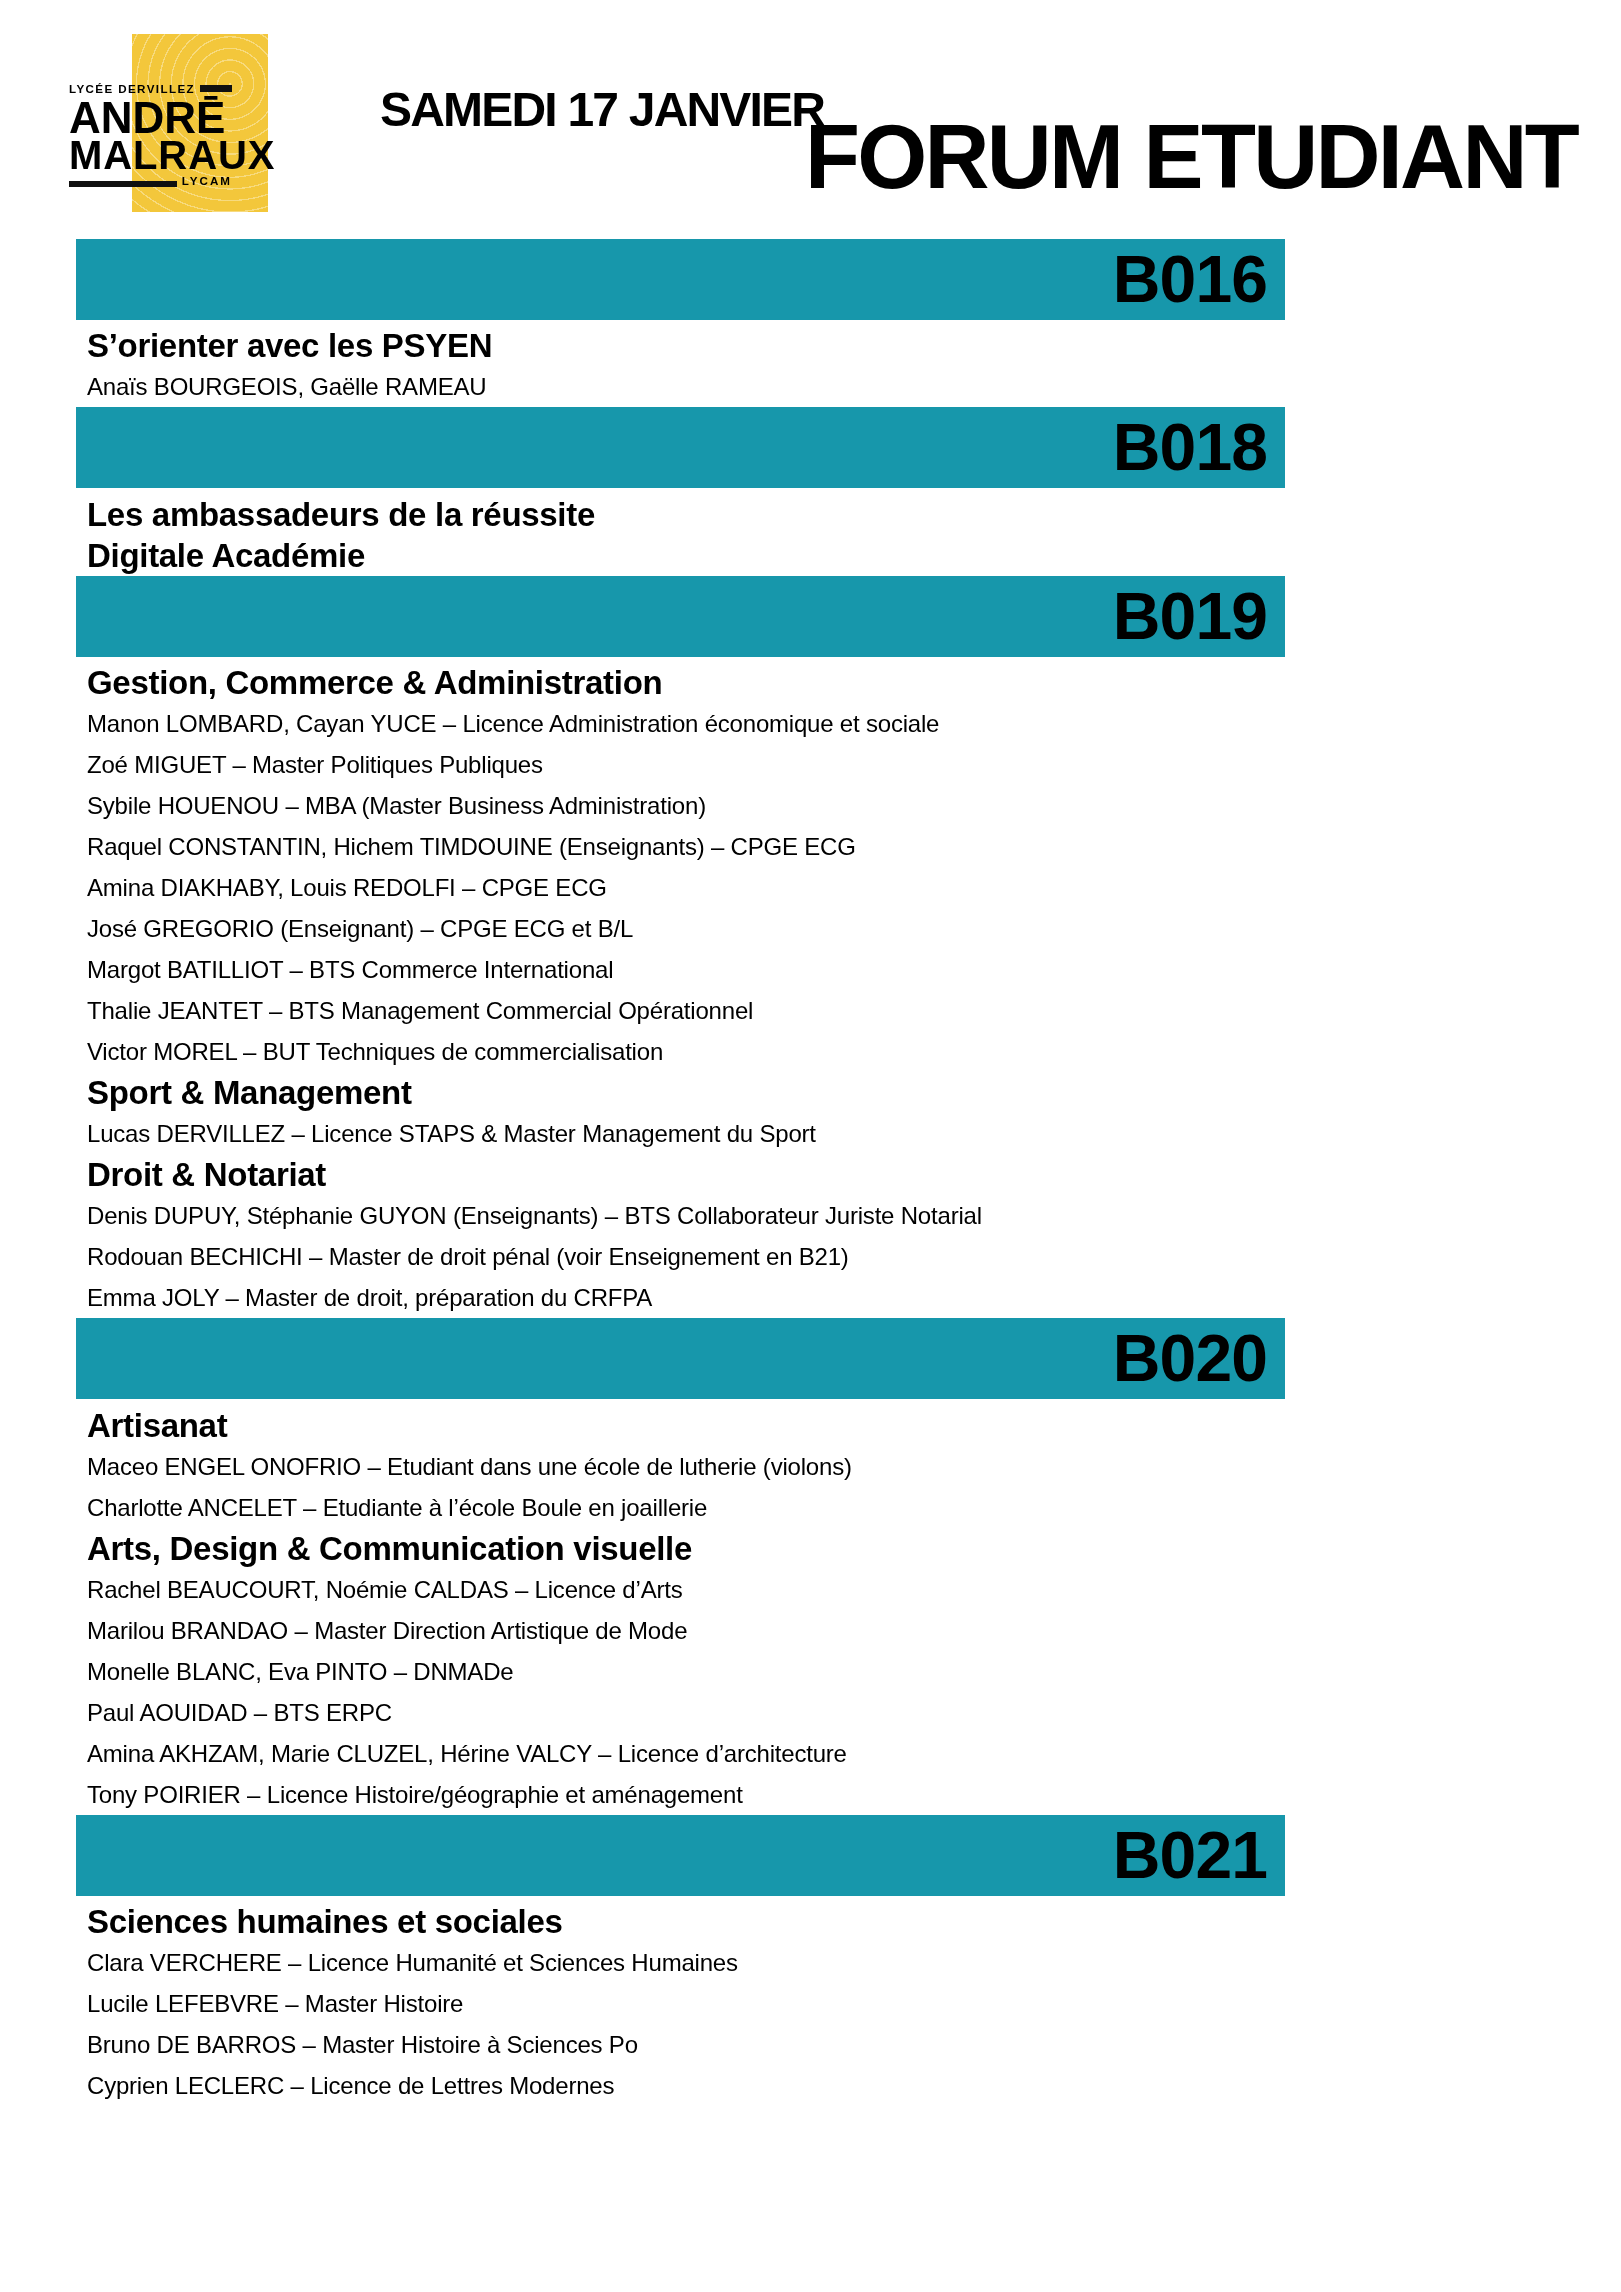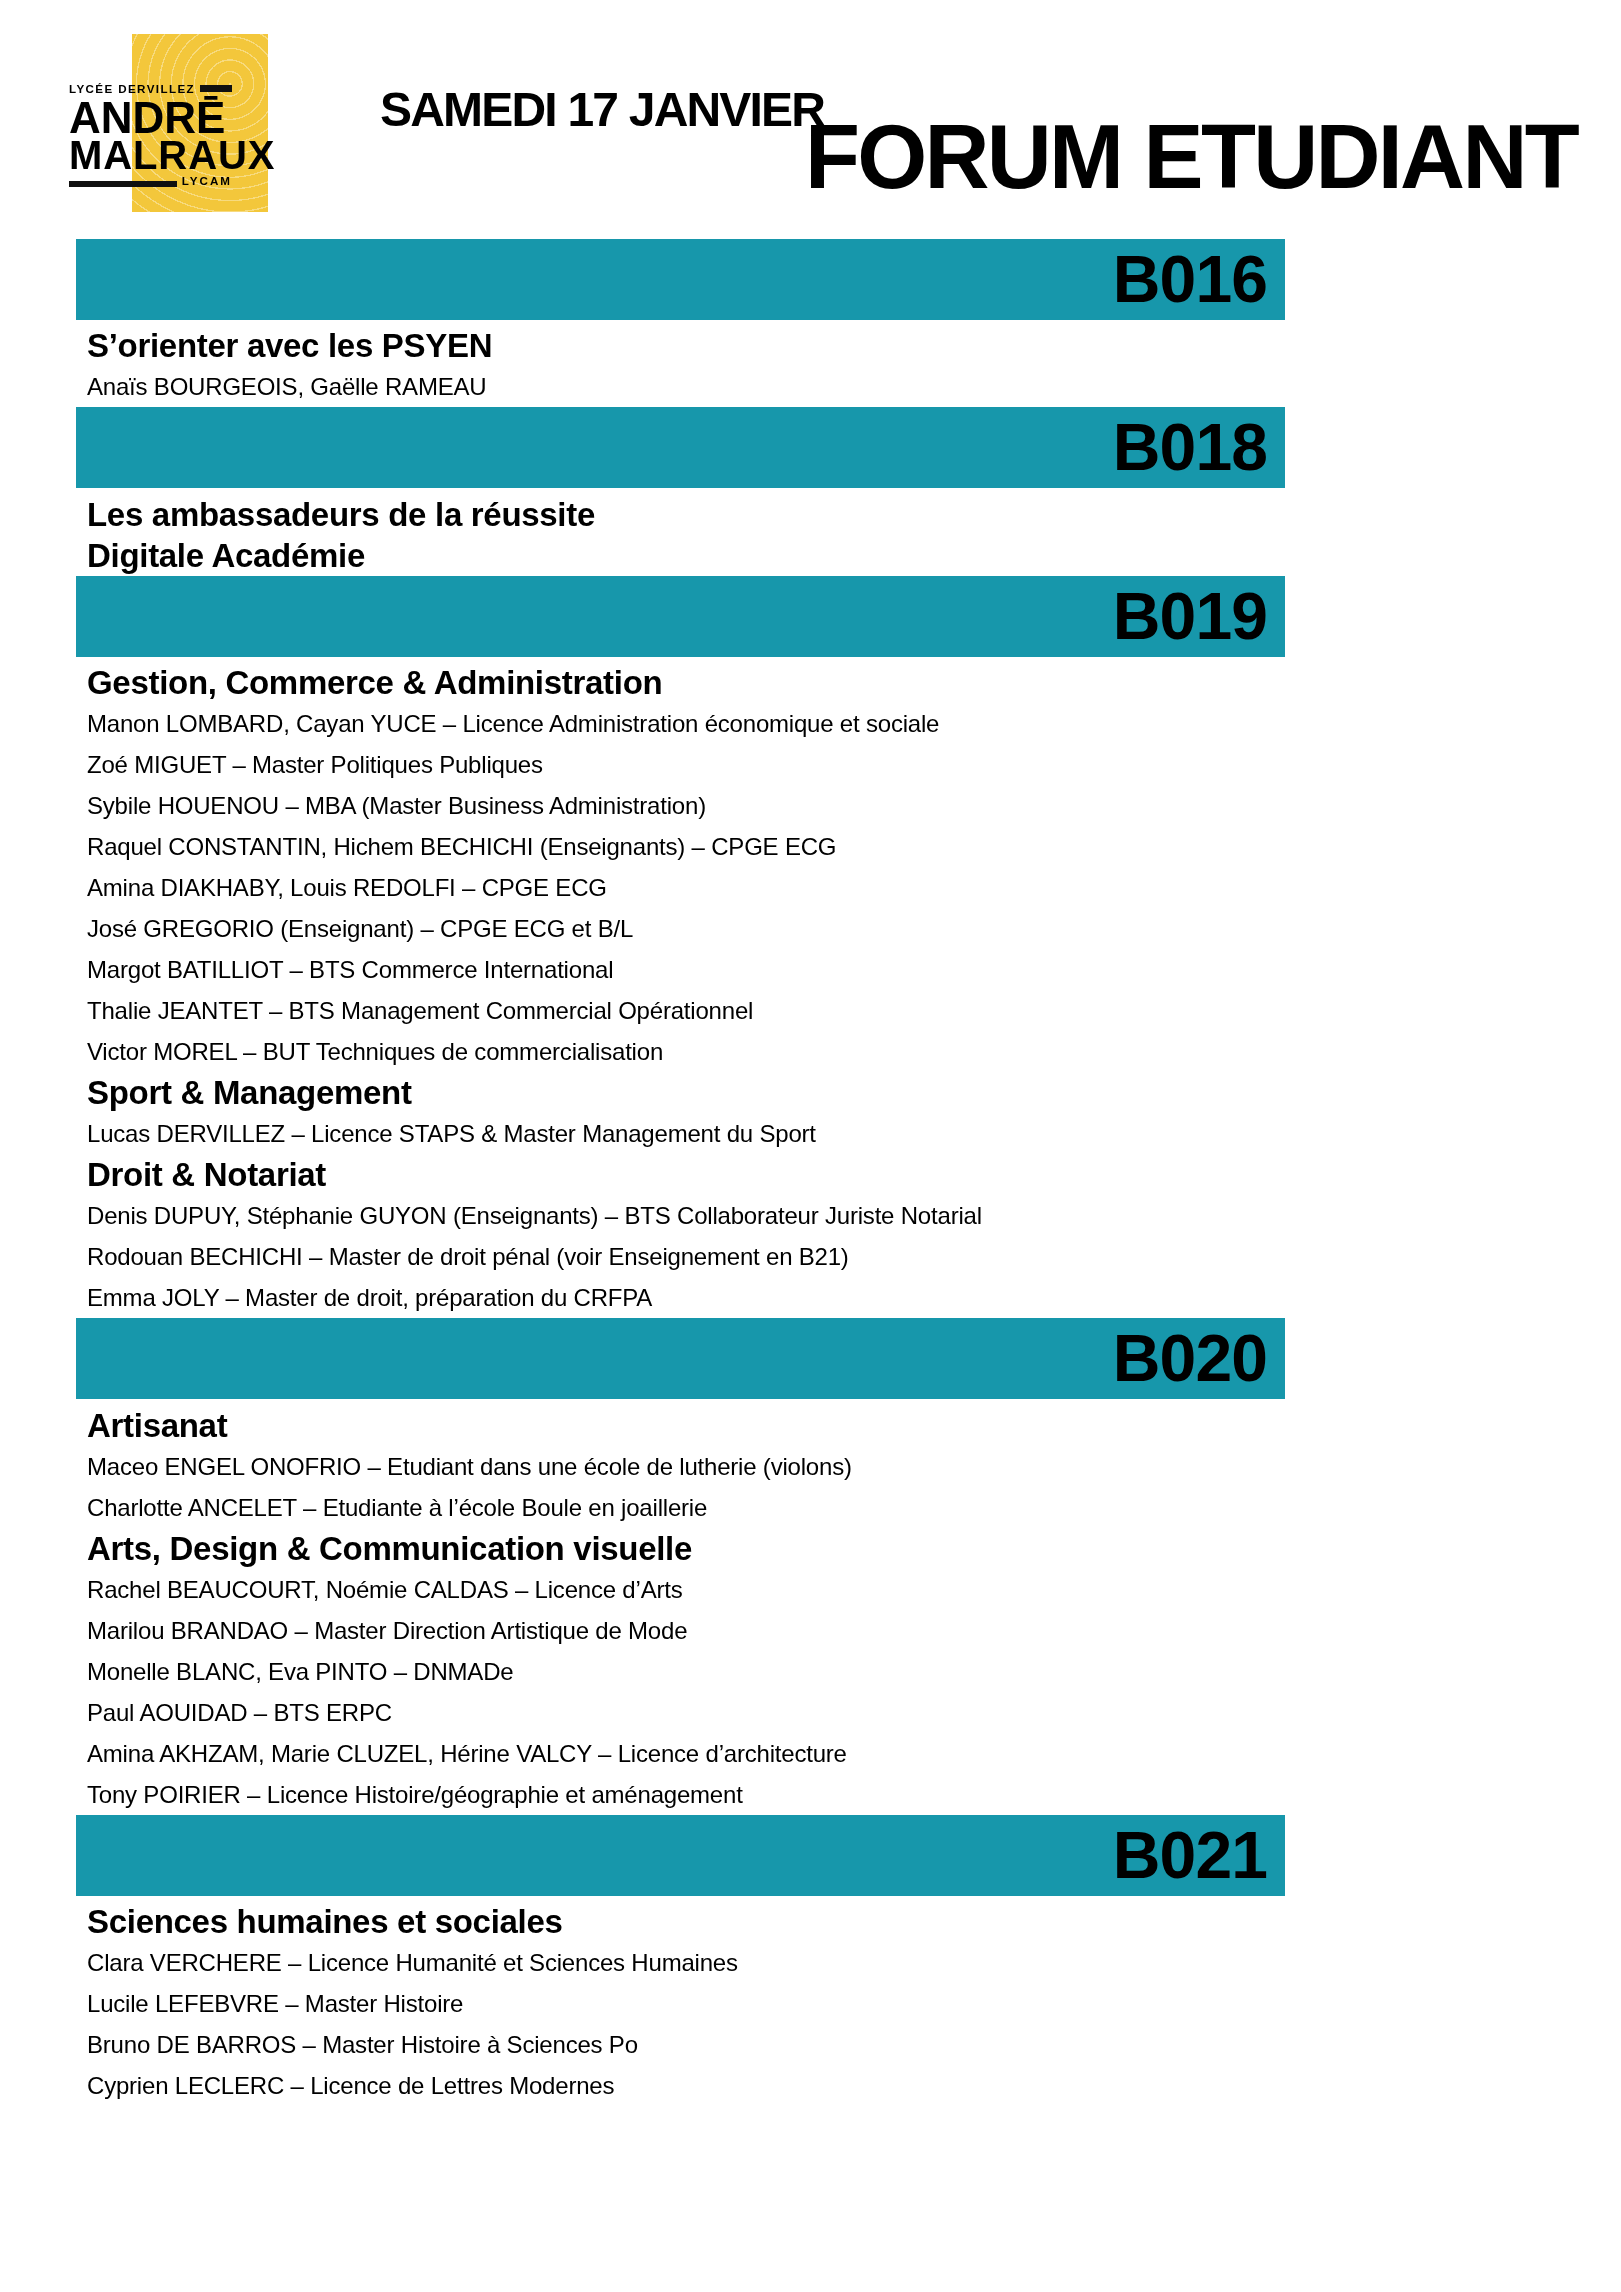--- a/index.html
+++ b/index.html
@@ -103,21 +103,21 @@
           <h3 class="group-heading">Digitale Académie</h3>
         </div>
       </section>
       <section class="room-section">
         <div class="room-bar"><span class="room-code">B019</span></div>
         <div class="room-body">
           <h3 class="group-heading">Gestion, Commerce &amp; Administration</h3>
           <p class="person-line">Manon LOMBARD, Cayan YUCE – Licence Administration économique et sociale</p>
           <p class="person-line">Zoé MIGUET – Master Politiques Publiques</p>
           <p class="person-line">Sybile HOUENOU – MBA (Master Business Administration)</p>
-          <p class="person-line">Raquel CONSTANTIN, Hichem BECHICHI (Enseignants) – CPGE ECG</p>
+          <p class="person-line">Raquel CONSTANTIN, Hichem TIMDOUINE (Enseignants) – CPGE ECG</p>
           <p class="person-line">Amina DIAKHABY, Louis REDOLFI – CPGE ECG</p>
           <p class="person-line">José GREGORIO (Enseignant) – CPGE ECG et B/L</p>
           <p class="person-line">Margot BATILLIOT – BTS Commerce International</p>
           <p class="person-line">Thalie JEANTET – BTS Management Commercial Opérationnel</p>
           <p class="person-line">Victor MOREL – BUT Techniques de commercialisation</p>
           <h3 class="group-heading">Sport &amp; Management</h3>
           <p class="person-line">Lucas DERVILLEZ – Licence STAPS &amp; Master Management du Sport</p>
           <h3 class="group-heading">Droit &amp; Notariat</h3>
           <p class="person-line">Denis DUPUY, Stéphanie GUYON (Enseignants) – BTS Collaborateur Juriste Notarial</p>
           <p class="person-line">Rodouan BECHICHI – Master de droit pénal (voir Enseignement en B21)</p>

